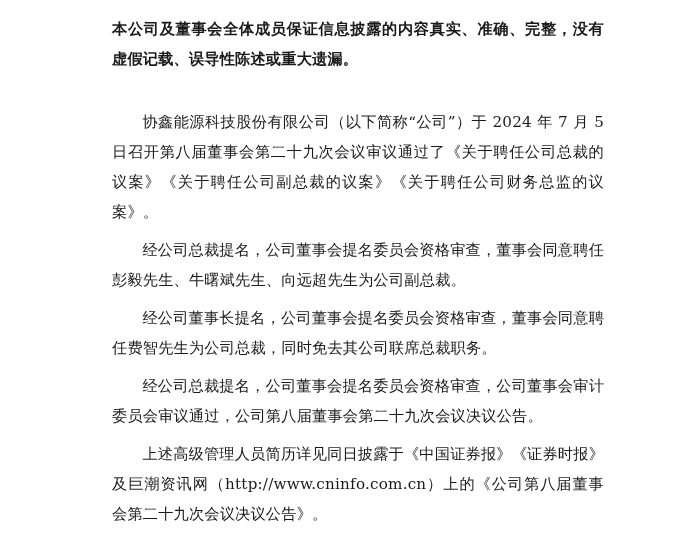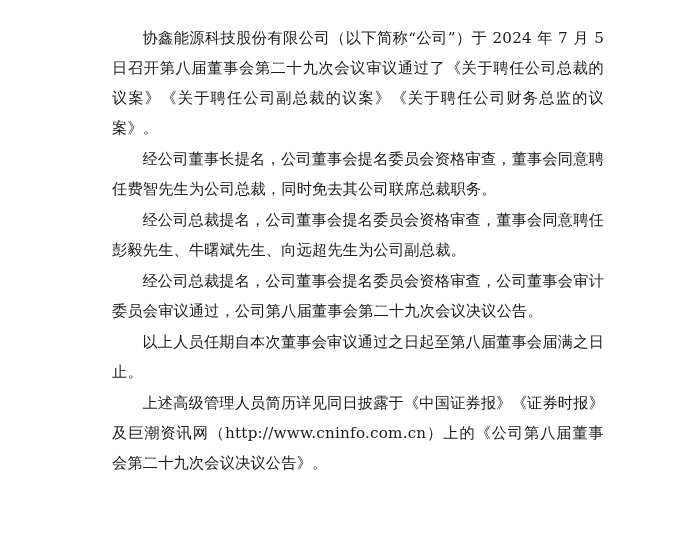--- a/index.html
+++ b/index.html
@@ -28,36 +28,37 @@
     text-justify: inter-ideograph;
     margin: 0 0 1px 0;
     letter-spacing: 0.2px;
   }
   .para.bold {
     font-weight: bold;
     margin-bottom: 16px;
   }
   .para.indent {
     text-indent: 2em;
+    margin-top: 8px;
   }
   .spacer-sm { height: 9px; }
 </style>
 </head>
 <body>
 
 <div class="page">
 
+  <p class="para bold">本公司及董事会全体成员保证信息披露的内容真实、准确、完整，没有虚假记载、误导性陈述或重大遗漏。</p>
 
   <div class="spacer-sm"></div>
 
   <p class="para indent">协鑫能源科技股份有限公司（以下简称“公司”）于 2024 年 7 月 5 日召开第八届董事会第二十九次会议审议通过了《关于聘任公司总裁的议案》《关于聘任公司副总裁的议案》《关于聘任公司财务总监的议案》。</p>
 
+  <p class="para indent">经公司总裁提名，公司董事会提名委员会资格审查，董事会同意聘任彭毅先生、牛曙斌先生、向远超先生为公司副总裁。</p>
+
   <p class="para indent">经公司董事长提名，公司董事会提名委员会资格审查，董事会同意聘任费智先生为公司总裁，同时免去其公司联席总裁职务。</p>
-
-  <p class="para indent">经公司总裁提名，公司董事会提名委员会资格审查，董事会同意聘任彭毅先生、牛曙斌先生、向远超先生为公司副总裁。</p>
 
   <p class="para indent">经公司总裁提名，公司董事会提名委员会资格审查，公司董事会审计委员会审议通过，公司第八届董事会第二十九次会议决议公告。</p>
 
-  <p class="para indent">以上人员任期自本次董事会审议通过之日起至第八届董事会届满之日止。</p>
 
   <p class="para indent">上述高级管理人员简历详见同日披露于《中国证券报》《证券时报》及巨潮资讯网（http://www.cninfo.com.cn）上的《公司第八届董事会第二十九次会议决议公告》。</p>
 
 </div>
 
 </body></html>

